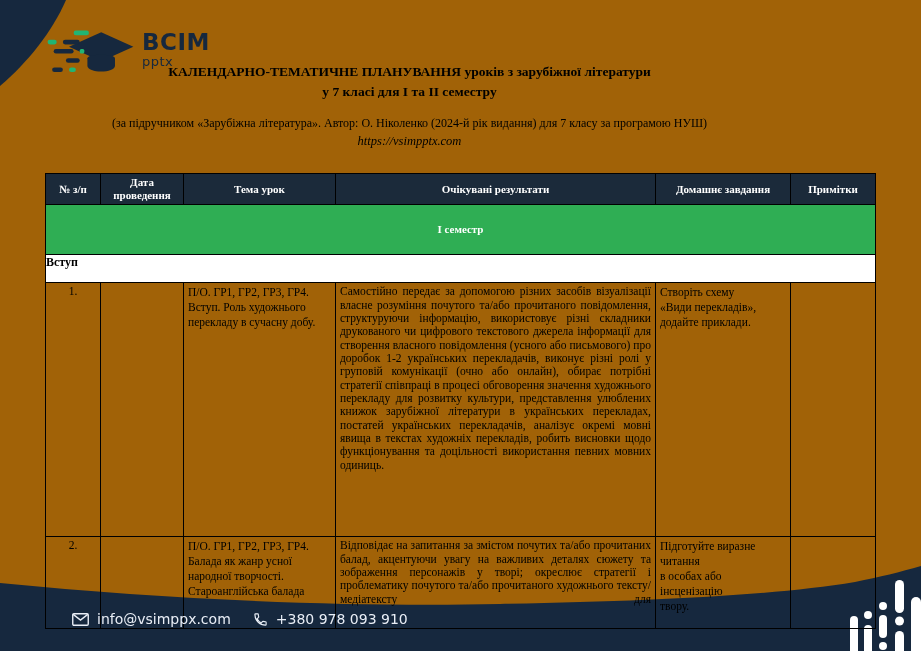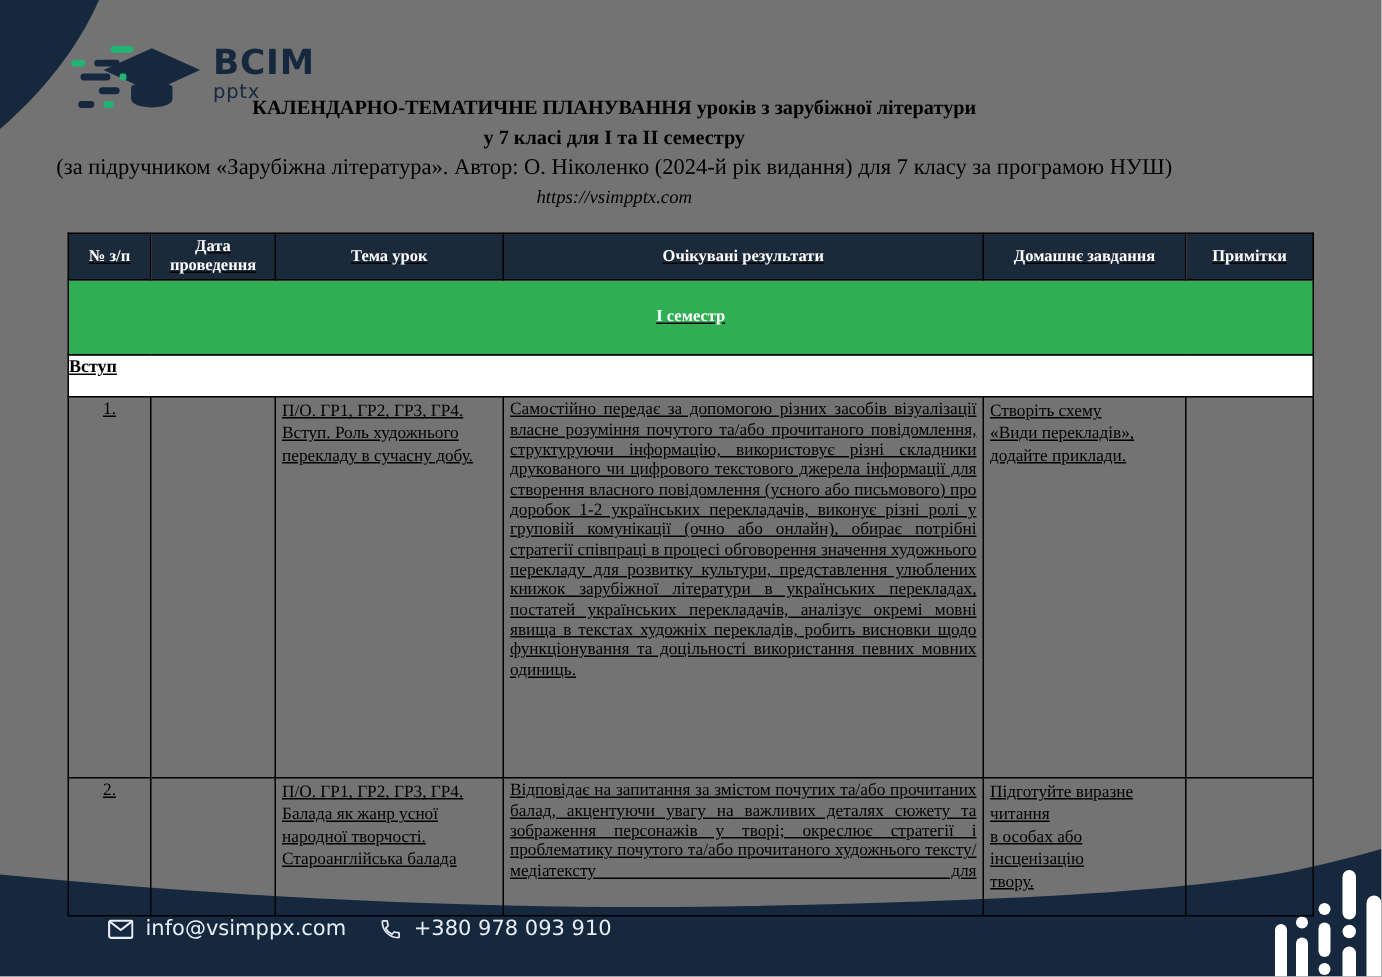--- a/index.html
+++ b/index.html
@@ -1,39 +1,39 @@
 <!DOCTYPE html>
 <html lang="uk"><head>
 <meta charset="utf-8">
 <style>
   * { margin:0; padding:0; box-sizing:border-box; }
   html,body { background:#e9e9e9; }
   .page {
     position:relative; width:921px; height:651px;
-    background:#737373; overflow:hidden; margin:0 auto;
+    background:#a16207; overflow:hidden; margin:0 auto;
     font-family:"Liberation Serif", serif; color:#000;
   }
   
   .shape-svg { position:absolute; left:0; top:0; width:921px; height:651px; pointer-events:none; }
   
   .logo { position:absolute; left:46px; top:18px; width:180px; height:62px; display:flex; align-items:center; }
   .logo-icon { width:92px; height:62px; flex:0 0 auto; }
   .logo-text { margin-left:4px; line-height:1; font-family:"DejaVu Sans", sans-serif; }
   .logo-brand { font-size:23px; font-weight:600; letter-spacing:0.5px; color:#16283E; }
   .logo-sub { font-size:13px; color:#16283E; margin-top:1px; letter-spacing:0.5px; }
   
   .title-block { position:absolute; left:0; top:64px; width:819px; text-align:center; }
   .title-l1 { font-size:13.5px; font-weight:bold; }
   .title-l2 { font-size:13.5px; font-weight:bold; margin-top:4px; }
-  .title-sub { font-size:15px; margin-top:4px; }
+  .title-sub { font-size:12px; margin-top:16px; }
   .title-url { font-size:12.5px; font-style:italic; margin-top:3px; }
   .title-url a { color:#000; text-decoration:none; }
   
-  .plan-table { position:absolute; left:45px; top:155px; width:830px;
-    border-collapse:collapse; table-layout:fixed; font-size:11.5px;text-decoration:underline; }
+  .plan-table { position:absolute; left:45px; top:173px; width:830px;
+    border-collapse:collapse; table-layout:fixed; font-size:11.5px; }
   .plan-table td, .plan-table th { border:1px solid #000; vertical-align:top; overflow:hidden; }
   .plan-table th {
     background:#1B2A3A; color:#fff; font-weight:bold; font-size:11px;
     text-align:center; vertical-align:middle; padding:2px 2px; line-height:1.2; height:30px;
   }
   .sem-row td {
     background:#2FAE54; color:#fff; font-weight:bold; font-size:11px;
     text-align:center; padding:17px; height:16px; line-height:15px;
   }
   .section-row td {

